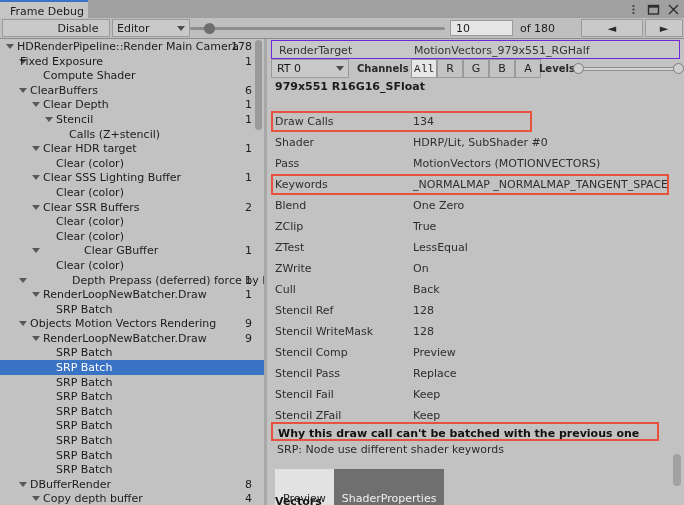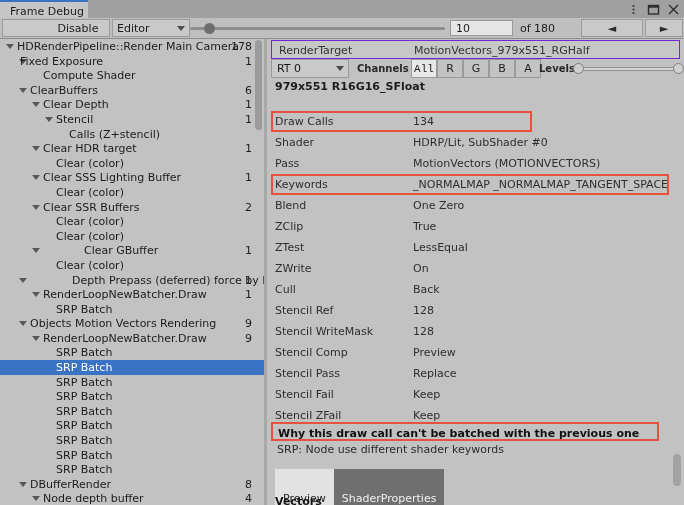--- a/index.html
+++ b/index.html
@@ -261,21 +261,21 @@
       <div class="trow">
         <span class="tlabel" style="left: 56px;">SRP Batch</span>
       </div>
       <div class="trow">
         <span class="tw" style="left: 19px;"></span>
         <span class="tlabel" style="left: 30px;">DBufferRender</span>
         <span class="tcount">8</span>
       </div>
       <div class="trow">
         <span class="tw" style="left: 32px;"></span>
-        <span class="tlabel" style="left: 43px;">Node depth buffer</span>
+        <span class="tlabel" style="left: 43px;">Copy depth buffer</span>
         <span class="tcount">4</span>
       </div>
       <div class="tree-sb"></div>
     </div>
   <div class="splitter"></div>
 
   <div class="detail">
 
     <div class="rt-head">
       <span class="k">RenderTarget</span>

